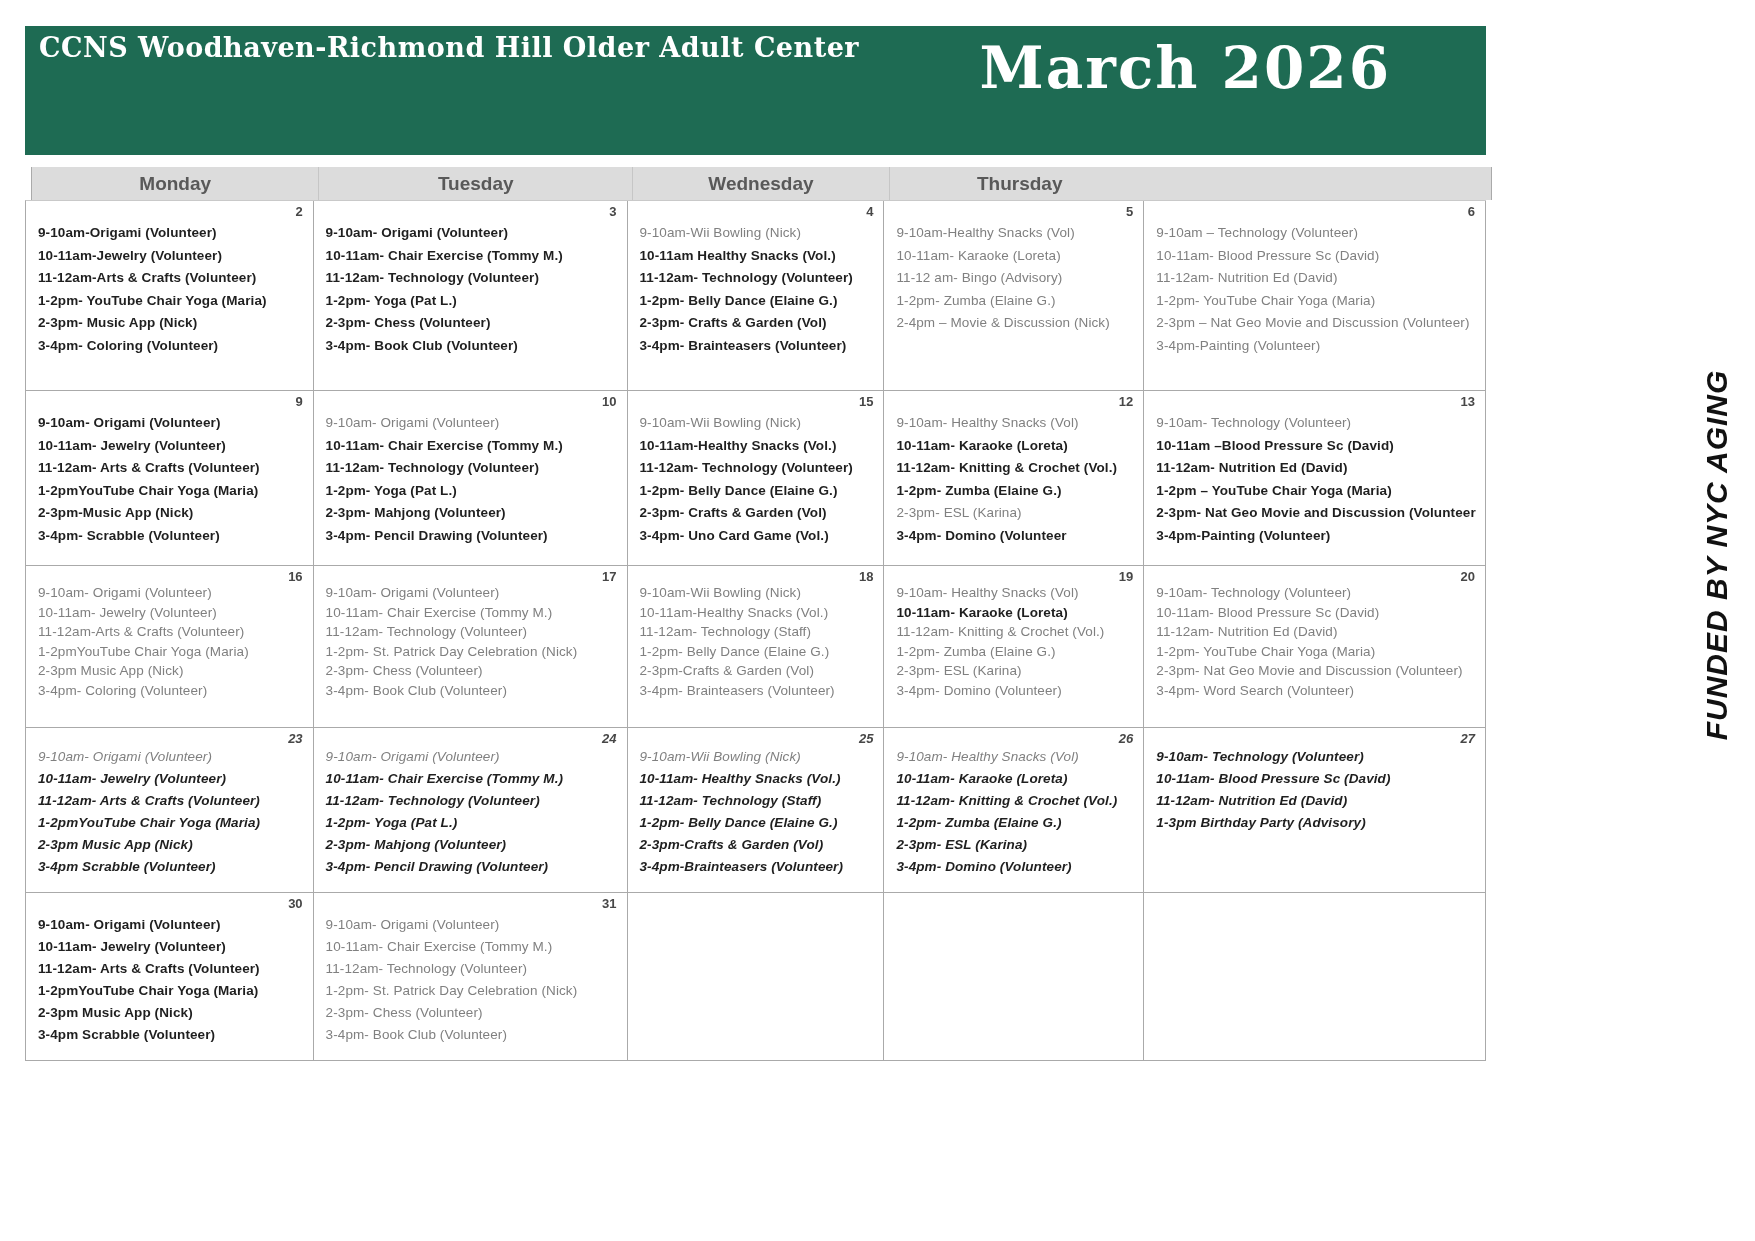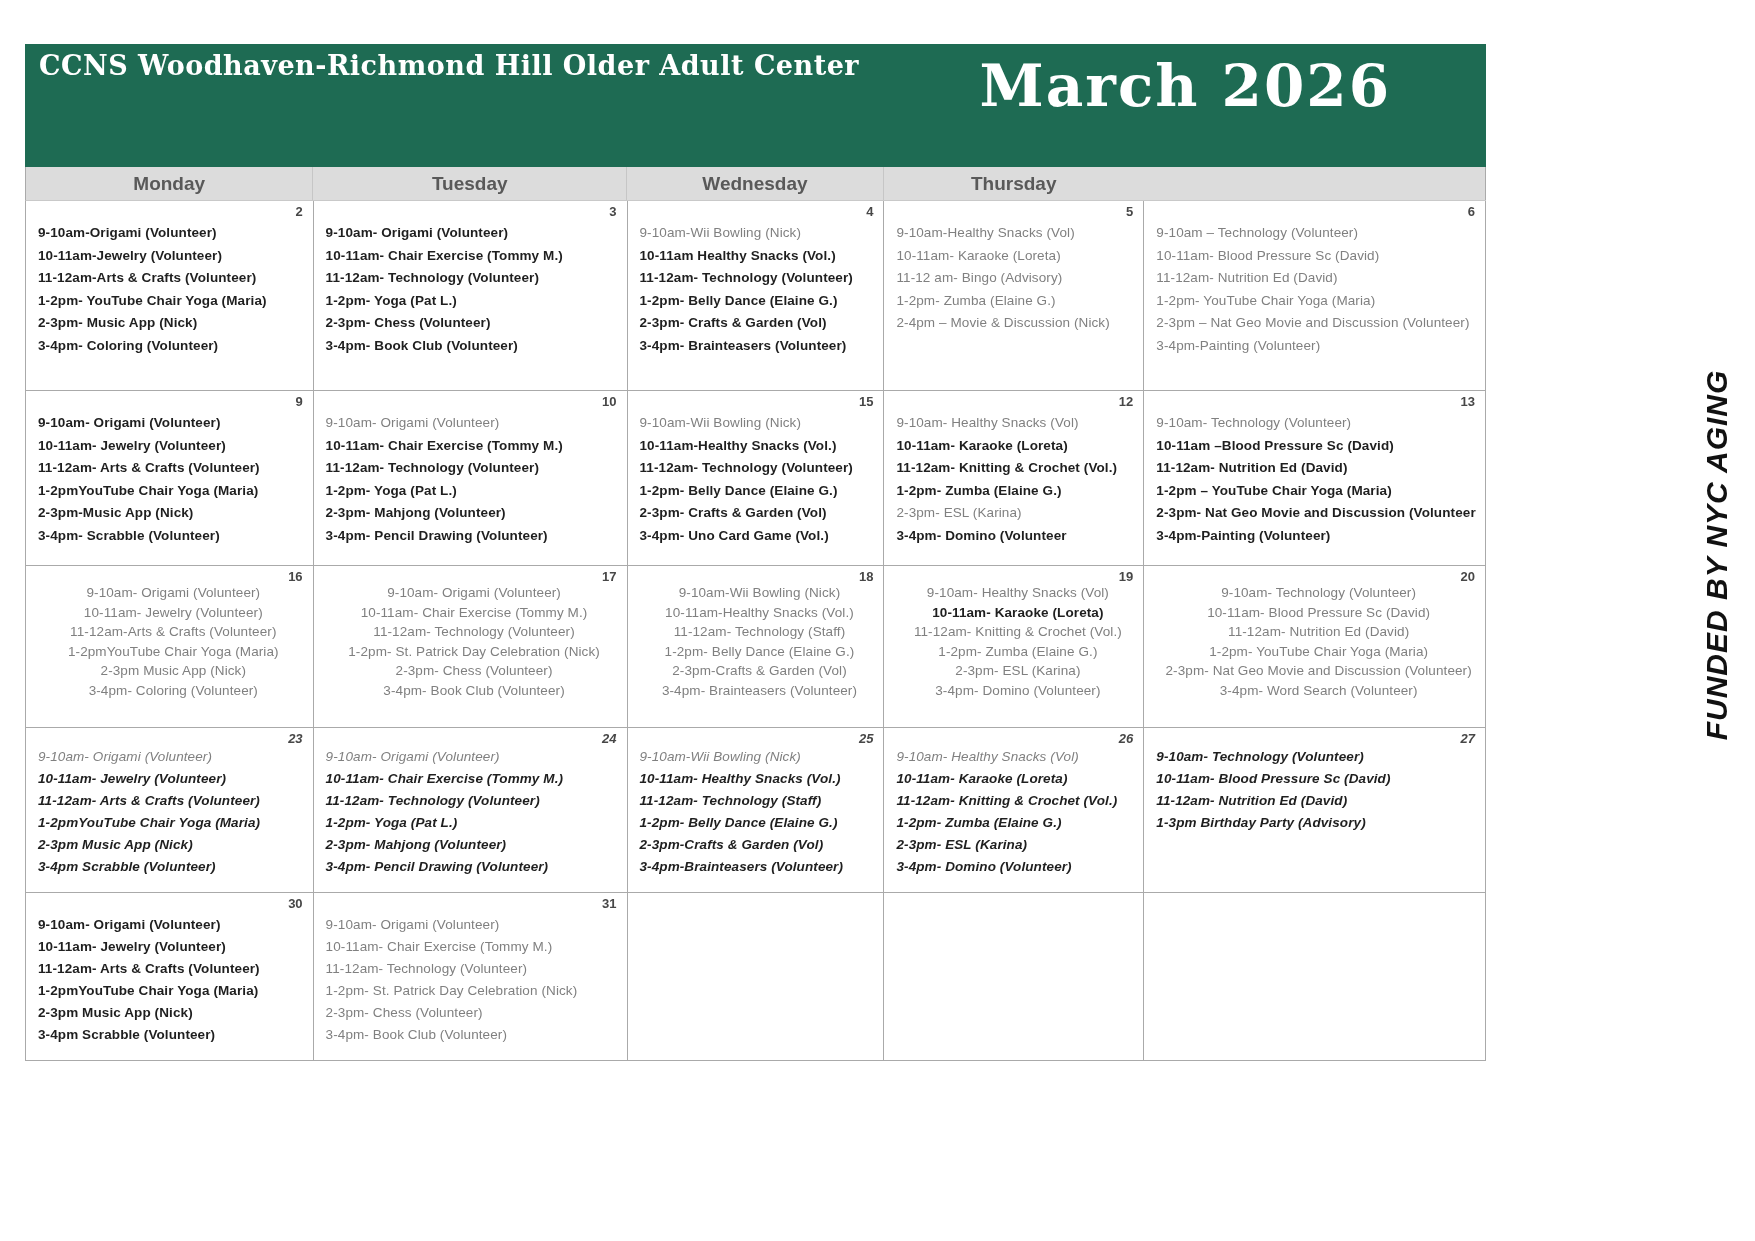--- a/index.html
+++ b/index.html
@@ -12,41 +12,41 @@
   }
   *{box-sizing:border-box;margin:0;padding:0;}
   html,body{background:#ffffff;}
   body{
     width:1755px;height:1241px;position:relative;overflow:hidden;
     font-family:"Liberation Sans", sans-serif;
   }
   .page{position:absolute;inset:0;}
   
   .green-header{
-    position:absolute;left:25px;top:44px;width:1461px;height:129px;
+    position:absolute;left:25px;top:26px;width:1461px;height:129px;
     background:var(--green);color:#ffffff;
   }
   .center-name{
     position:absolute;left:14px;top:6px;
     font-family:"DejaVu Serif", serif;font-weight:bold;
     font-size:27px;letter-spacing:.5px;
   }
   .subtitle{
     position:absolute;left:14px;top:62px;
     font-family:"DejaVu Serif", serif;font-weight:bold;
     font-size:22px;letter-spacing:.5px;
   }
   .month-title{
     position:absolute;right:95px;top:8px;
     font-family:"DejaVu Serif", serif;font-weight:bold;
     font-size:58px;letter-spacing:2px;
   }
   
   .weekday-row{
-    position:absolute;left:25px;top:167px;width:1461px;height:33px;
+    position:absolute;left:31px;top:167px;width:1461px;height:33px;
     display:grid;grid-template-columns:19.7% 21.5% 17.6% 17.8% 23.4%;
     background:var(--weekday-bg);
     border-left:1px solid var(--grid);border-right:1px solid var(--grid);
   }
   .wd{
     display:flex;align-items:center;justify-content:center;
     font-size:19px;font-weight:bold;color:var(--weekday-text);
     border-right:1px solid #c6c6c6;
   }
   .wd:last-child{border-right:none;}
@@ -61,21 +61,21 @@
   .week:nth-child(3) .cell{height:162px;}
   .week:nth-child(4) .cell{height:165px;font-style:italic;}
   .week:nth-child(5) .cell{height:168px;}
   .cell{
     position:relative;
     border-right:1px solid var(--grid);
     border-bottom:1px solid var(--grid);
     padding:21px 4px 0 12px;
     overflow:hidden;
   }
-  .week:nth-child(3) .cell{padding-top:17px;text-align:center;}
+  .week:nth-child(3) .cell{padding-top:17px;}
   .week:nth-child(4) .cell{padding-top:18px;}
   .daynum{
     position:absolute;top:3px;right:10px;
     font-size:13px;font-weight:bold;color:#474747;
   }
   .event{
     font-size:13.5px;line-height:22.5px;
     font-weight:bold;color:var(--event-dark);
     letter-spacing:.1px;
   }

